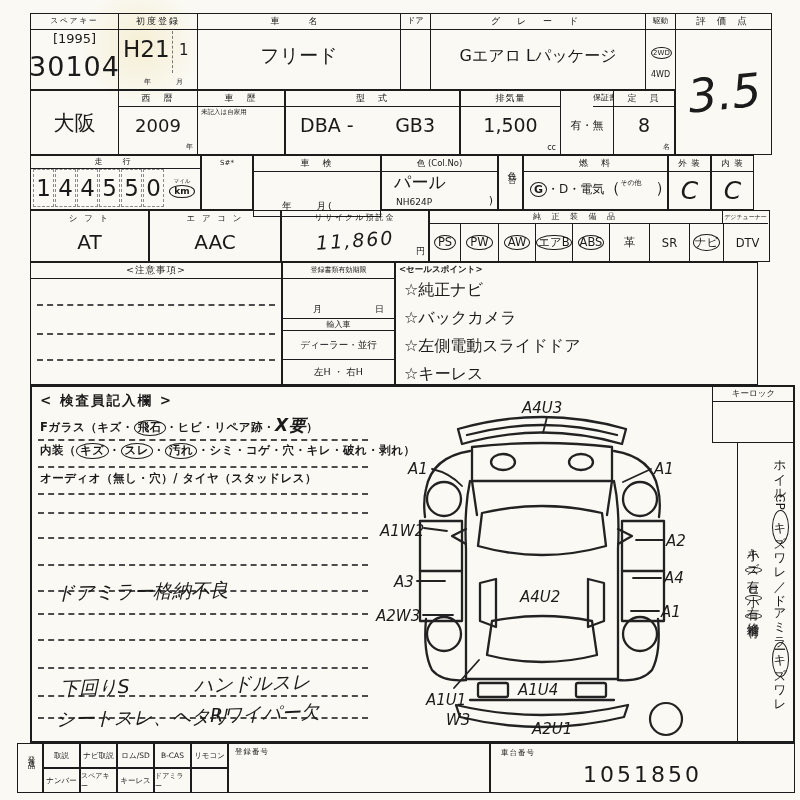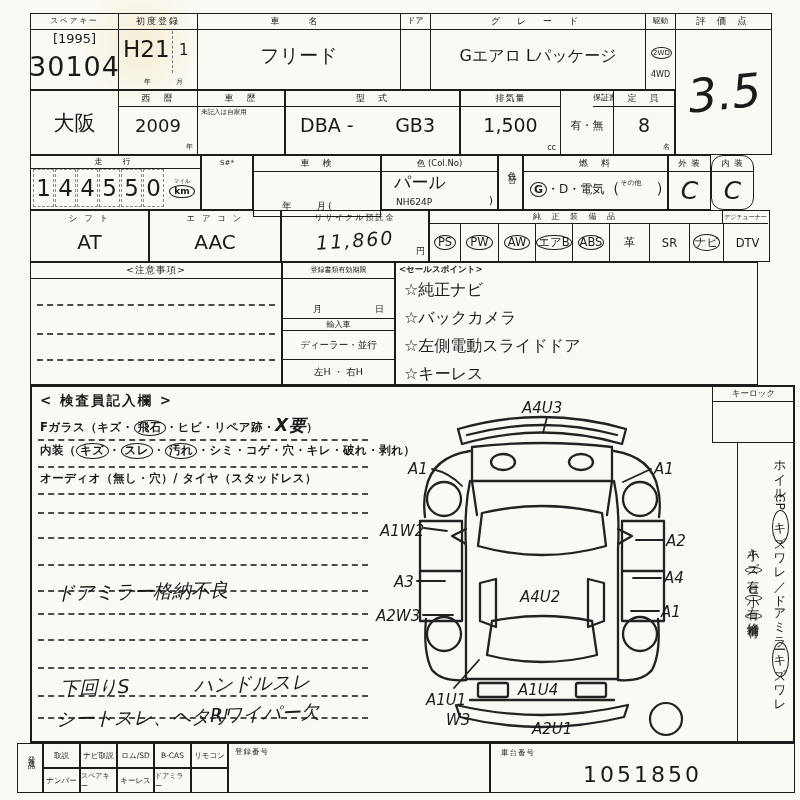--- a/index.html
+++ b/index.html
@@ -149,21 +149,21 @@
     <div class="nb" style="left:6px; top:22px; font-size:12px; white-space:nowrap;">
       <span class="circ" style="font-size:11px; font-weight:600;">G</span><span>・D・電気</span><span style="font-size:16px;">（</span><span style="font-size:7px; vertical-align:top;">その他</span><span style="display:inline-block; width:14px;"></span><span style="font-size:16px;">）</span>
     </div>
   </div>
 
   <div class="b" style="left:668px; top:155px; width:43px; height:55px;">
     <div class="hdr" style="font-size:8.5px; letter-spacing:1px;">外 装</div>
     <div class="nb val hw" style="left:0; top:18px; width:100%; height:32px; font-size:25px;">C</div>
   </div>
 
-  <div class="b" style="left:711px; top:155px; width:43px; height:55px;border-radius:12px;">
+  <div class="b" style="left:711px; top:155px; width:43px; height:55px;">
     <div class="hdr" style="font-size:8.5px; letter-spacing:1px;">内 装</div>
     <div class="nb val hw" style="left:0; top:18px; width:100%; height:32px; font-size:25px;">C</div>
   </div>
 
   <div class="b" style="left:30px; top:210px; width:119px; height:52px;">
     <div class="hdrn" style="font-size:8.5px;">シ フ ト</div>
     <div class="nb val" style="left:0; top:14px; width:100%; height:34px; font-size:20px;">AT</div>
   </div>
 
   <div class="b" style="left:149px; top:210px; width:132px; height:52px;">

